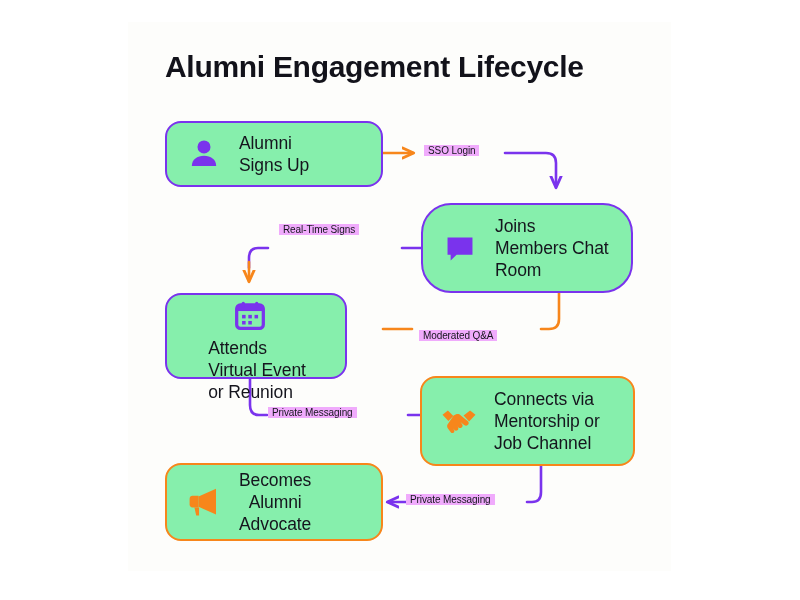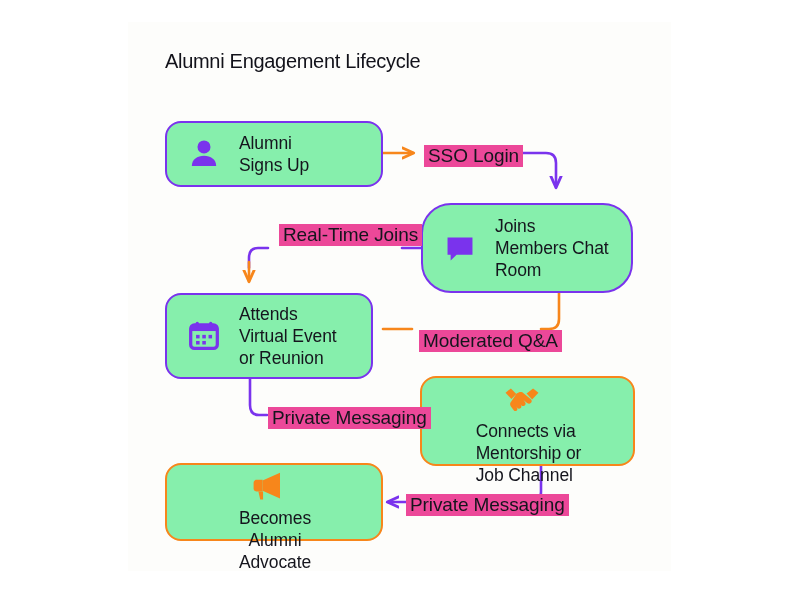--- a/index.html
+++ b/index.html
@@ -25,22 +25,22 @@
     top: 22px;
     width: 543px;
     height: 549px;
     background: #fdfdfb;
   }
   #diagram-title {
     position: absolute;
     left: 165px;
     top: 50px;
     width: 520px;
-    font-size: 20px;
-    font-weight: normal;
+    font-size: 30px;
+    font-weight: bold;
     letter-spacing: -0.3px;
     color: #12121a;
     white-space: nowrap;
   }
   svg.connectors {
     position: absolute;
     left: 0;
     top: 0;
     width: 800px;
     height: 600px;
@@ -49,44 +49,44 @@
   .node {
     position: absolute;
     box-sizing: border-box;
     background: #86efac;
     border-radius: 16px;
     border: 2.5px solid #7a33ed;
     display: flex;
     align-items: center;
     padding: 0 14px 0 16px;
   }
-  .node.orange { border-color: #f7861b; flex-direction: column; }
+  .node.orange { border-color: #f7861b; }
   .node-icon {
     flex: 0 0 auto;
     width: 42px;
     height: 42px;
     margin-right: 14px;
     display: flex;
     align-items: center;
     justify-content: center;
   }
   .node-label {
     font-size: 17.5px;
     line-height: 1.26;
     color: #15151d;
     letter-spacing: -0.1px;
     white-space: pre-line;
   }
   .edge-label {
     position: absolute;
-    font-size: 19px;
+    font-size: 10px;
     color: #15151d;
     letter-spacing: -0.1px;
     white-space: nowrap;
-    background: #ec4899;
+    background: #f0abfc;
     padding: 0 4px;
   }
 </style>
 </head>
 <body>
 
 <div id="stage">
 
   <div id="canvas-panel"></div>
 
@@ -144,21 +144,21 @@
     <span class="node-icon">
       <svg width="34" height="34" viewBox="0 0 24 24" aria-hidden="true">
         <path d="M3.2 4.6h17.6v12.1H9.6l-4.2 4.1v-4.1H3.2z" fill="#7a33ed"></path>
       </svg>
     </span>
     <span class="node-label">Joins
 Members Chat
 Room</span>
   </div>
 
-  <div class="node" style="left:165px; top:293px; width:208px; height:86px;">
+  <div class="node" style="left:165px; top:293px; width:182px; height:86px;flex-direction:column;">
     <span class="node-icon">
       <svg width="34" height="34" viewBox="0 0 24 24" aria-hidden="true">
         <rect x="2.6" y="4.2" width="18.8" height="16.6" rx="2.6" fill="none" stroke="#7a33ed" stroke-width="2.3"></rect>
         <rect x="2.6" y="4.2" width="18.8" height="4.3" fill="#7a33ed"></rect>
         <rect x="6.1" y="1.9" width="2.3" height="4.3" rx="1.1" fill="#7a33ed"></rect>
         <rect x="15.6" y="1.9" width="2.3" height="4.3" rx="1.1" fill="#7a33ed"></rect>
         <rect x="6.4" y="11.2" width="2.5" height="2.5" fill="#7a33ed"></rect>
         <rect x="10.8" y="11.2" width="2.5" height="2.5" fill="#7a33ed"></rect>
         <rect x="15.2" y="11.2" width="2.5" height="2.5" fill="#7a33ed"></rect>
         <rect x="6.4" y="15.5" width="2.5" height="2.5" fill="#7a33ed"></rect>
@@ -191,21 +191,21 @@
         <path d="M5.6 15.6 L8.7 15.6 L8.7 21.0 L6.8 21.0 Z" fill="#f7861b"></path>
       </svg>
     </span>
     <span class="node-label">Becomes
 Alumni
 Advocate</span>
   </div>
 
   <div class="edge-label" style="left:424px; top:145px;">SSO Login</div>
 
-  <div class="edge-label" style="left:279px; top:224px;">Real-Time Joins</div>
+  <div class="edge-label" style="left:279px; top:224px;">Real-Time Signs</div>
 
   <div class="edge-label" style="left:419px; top:330px;">Moderated Q&amp;A</div>
 
   <div class="edge-label" style="left:268px; top:407px;">Private Messaging</div>
 
   <div class="edge-label" style="left:406px; top:494px;">Private Messaging</div>
 
 </div>
 
 </body></html>

